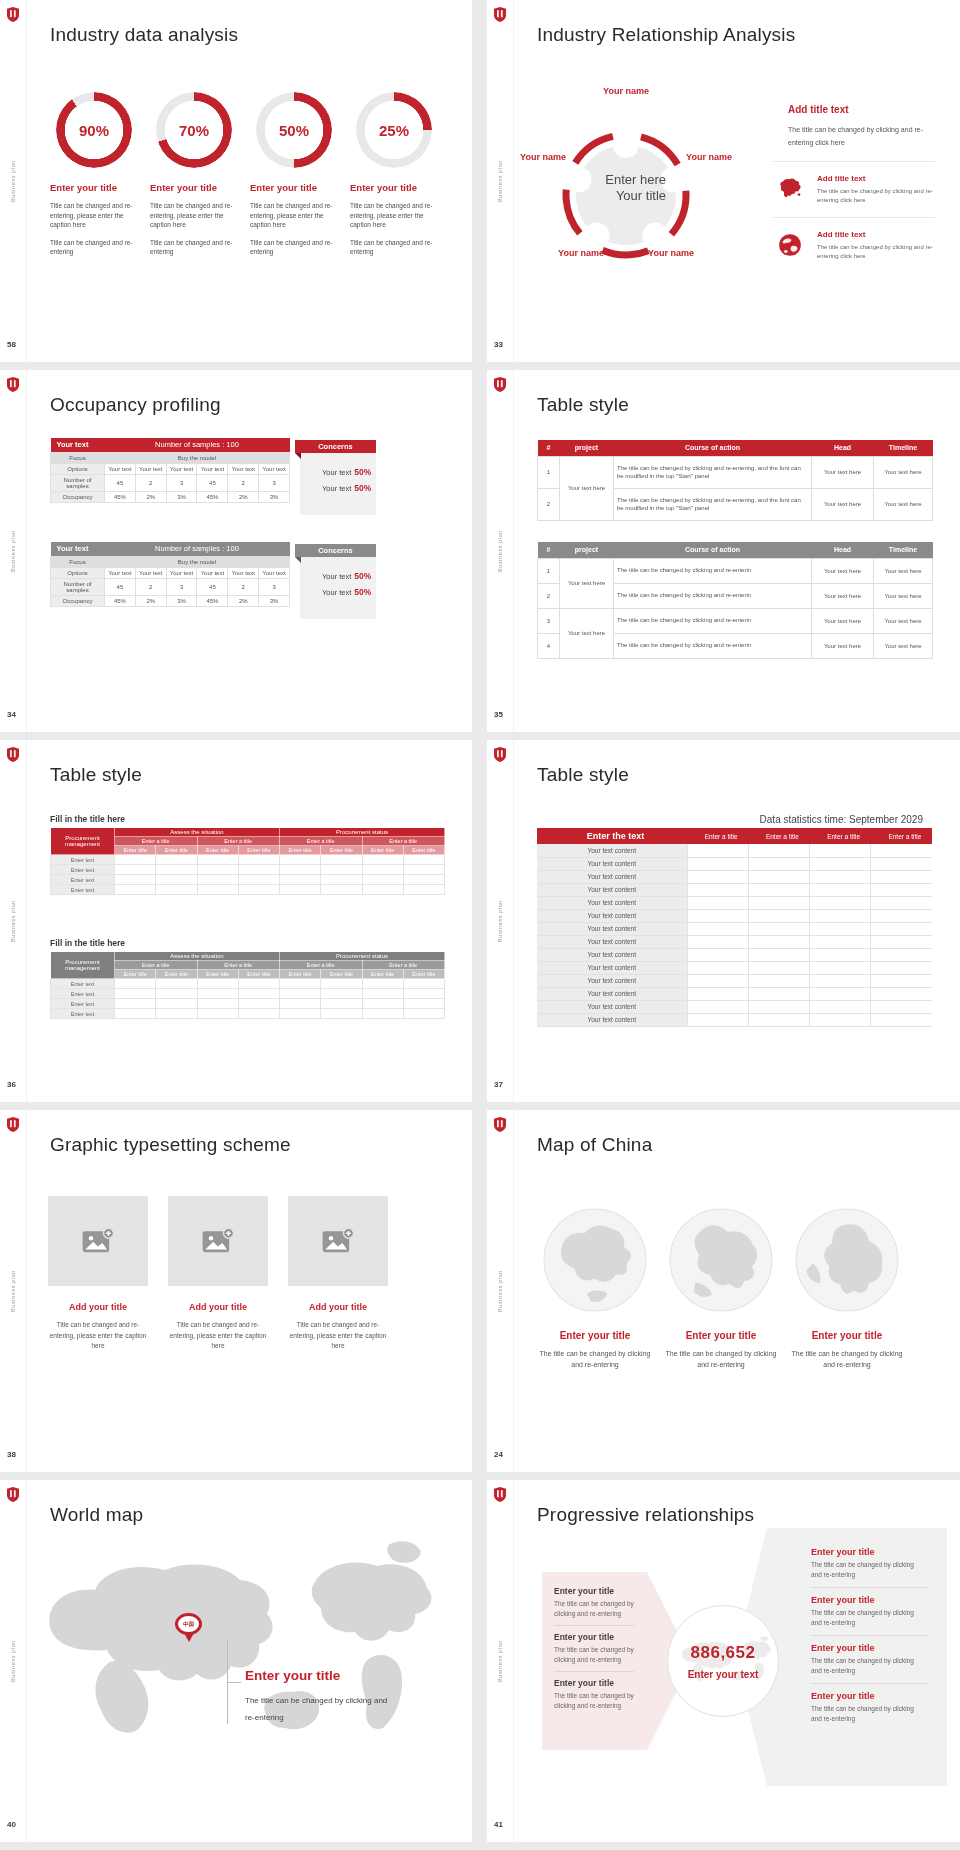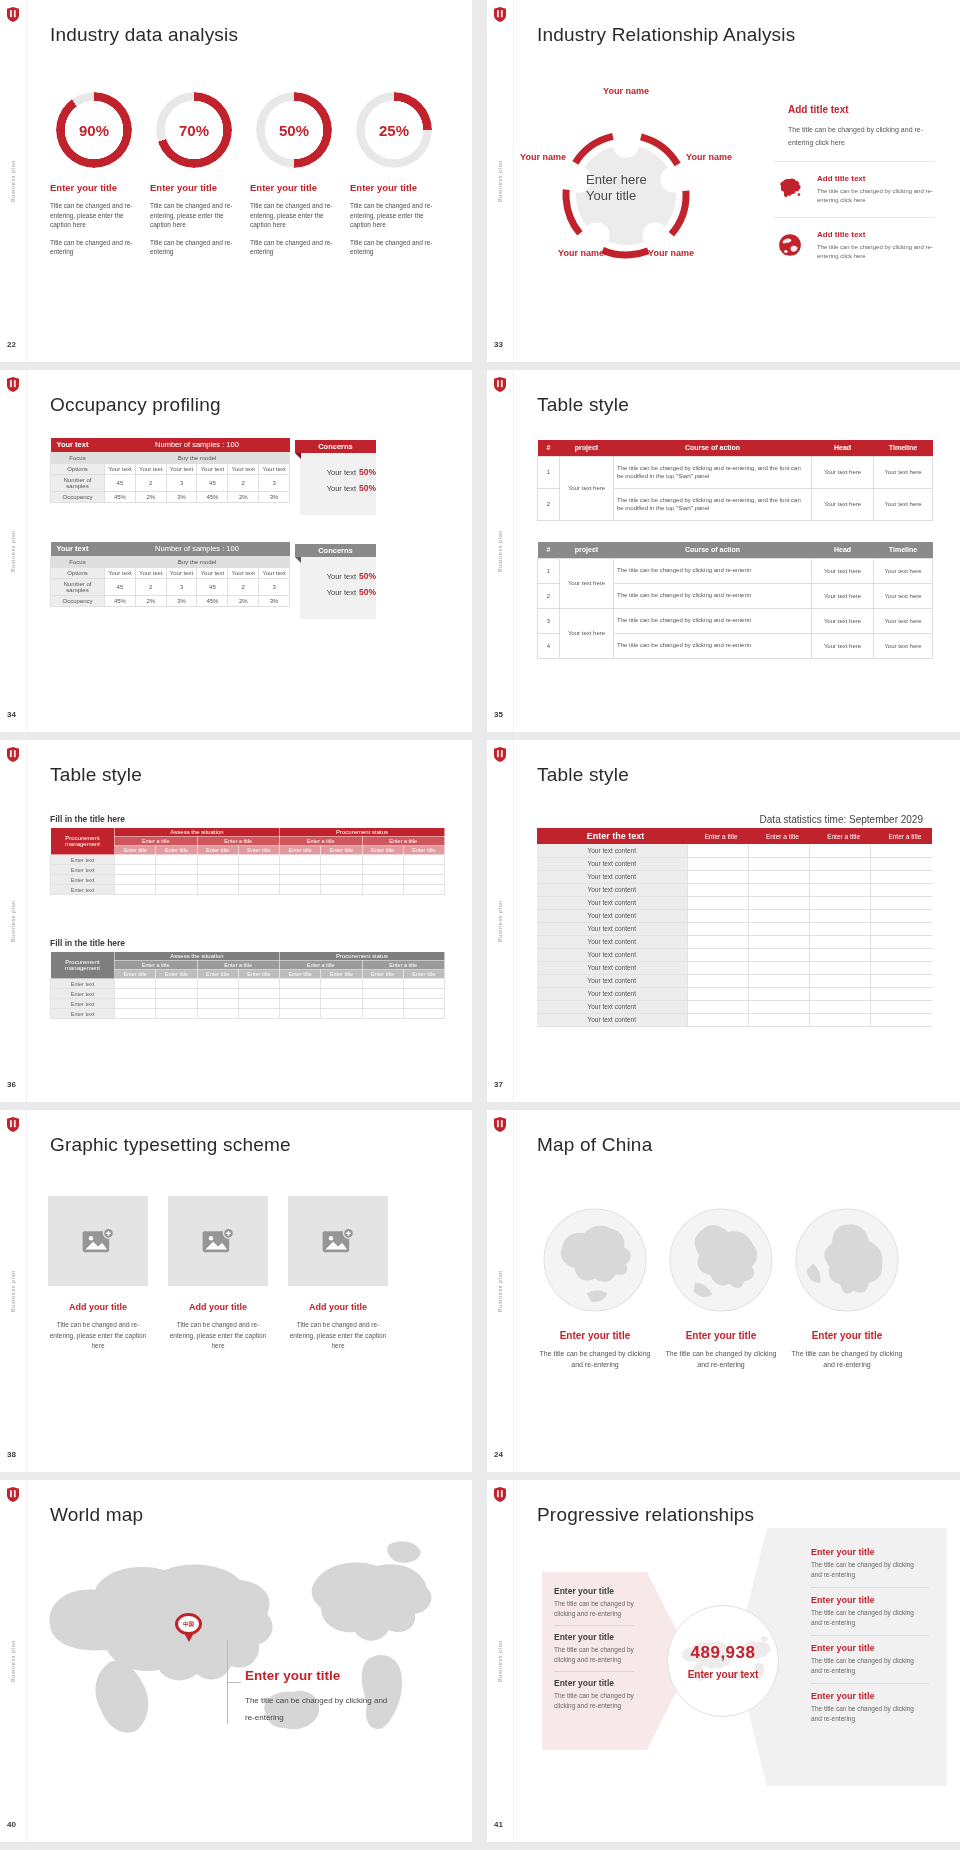--- a/index.html
+++ b/index.html
@@ -20,21 +20,21 @@
     background:conic-gradient(#c0232c 0 calc(var(--p)*1%), #e8e8e8 0);
     -webkit-mask:radial-gradient(circle, transparent 29px, #000 29.5px);
     mask:radial-gradient(circle, transparent 29px, #000 29.5px); }
   .donut-val { position:absolute; inset:0; display:flex; align-items:center; justify-content:center;
     color:#c0232c; font-weight:bold; font-size:15px; }
   .dtitle { margin-top:14px; color:#c0232c; font-weight:bold; font-size:9.5px; }
   .dcap { margin-top:8px; font-size:6.5px; line-height:9.5px; color:#4e4e4e; }
   
   .gear-wrap { position:absolute; left:44px; top:100px; width:190px; height:190px; }
   .gear-wrap svg { position:absolute; left:0; top:0; }
-  .gear-center { position:absolute; left:55px; top:72px; width:80px; text-align:left;
+  .gear-center { position:absolute; left:55px; top:72px; width:80px; text-align:right;
     font-size:13px; line-height:16px; color:#4a4a4a; }
   .gnode { position:absolute; width:56px; text-align:center; color:#c0232c; font-weight:bold;
     font-size:9px; line-height:10px; }
   .n1 { left:67px; top:-14px; } .n2 { left:-16px; top:52px; } .n3 { left:150px; top:52px; }
   .n4 { left:22px; top:148px; } .n5 { left:112px; top:148px; }
   .s33-right { position:absolute; left:286px; top:104px; width:162px; }
   .s33-h { margin-left:15px; color:#c0232c; font-weight:bold; font-size:10px; }
   .s33-d { margin:8px 0 0 15px; font-size:7px; line-height:13px; color:#555; }
   .s33-div { border-top:1px solid #e7e7e7; margin:12px 0; }
   .s33-item { display:flex; align-items:flex-start; gap:10px; }
@@ -54,21 +54,21 @@
   .pt col.c0 { width:54px; }
   .cbox { position:absolute; left:300px; width:76px; }
   .cbox.t0 { top:70px; } .cbox.t1 { top:174px; }
   .chead { position:relative; height:13px; margin-left:-5px; color:#fff; font-weight:bold; font-size:7.5px;
     display:flex; align-items:center; justify-content:center; }
   .cbox.red .chead { background:#c0232c; } .cbox.gray .chead { background:#8a8a8a; }
   .chead::after { content:""; position:absolute; left:0; top:13px; border:3px solid transparent; }
   .cbox.red .chead::after { border-top-color:#7e151c; border-right-color:#7e151c; }
   .cbox.gray .chead::after { border-top-color:#5e5e5e; border-right-color:#5e5e5e; }
   .cbody { background:#f1f1f1; height:62px; padding:14px 0 0 22px; }
-  .crow { font-size:7.5px; color:#444; margin-bottom:6px;text-align:right; }
+  .crow { font-size:7.5px; color:#444; margin-bottom:6px; }
   .crow .pct { color:#c0232c; font-size:8.5px; font-weight:bold; margin-left:3px; }
   
   .at { position:absolute; left:50px; border-collapse:collapse; width:395px; table-layout:fixed; }
   .at.t0 { top:70px; } .at.t1 { top:172px; }
   .at th,.at td { font-size:6px; color:#555; text-align:center; border:1px solid #dedede; padding:2px 3px; }
   .at tr.hd th { border:none; color:#fff; font-size:7px; font-weight:bold; height:16px; }
   .at.red tr.hd th { background:#c0232c; } .at.gray tr.hd th { background:#8a8a8a; }
   .at col.w0 { width:22px; } .at col.w1 { width:54px; } .at col.w2 { width:198px; }
   .at col.w3 { width:62px; } .at col.w4 { width:59px; }
   .at td.act { text-align:left; line-height:8.5px; }
@@ -183,21 +183,21 @@
         <div class="dcap">Title can be changed and re-entering</div>
       </div>
       </div>
   <div class="strip"></div>
       <svg class="logo" viewBox="0 0 12 15">
         <path d="M6 0 L12 1.8 V8.2 C12 11.6 9.3 13.8 6 15 C2.7 13.8 0 11.6 0 8.2 V1.8 Z" fill="#c0232c"></path>
         <rect x="3" y="3.2" width="1.8" height="7" fill="#fff" opacity=".9"></rect>
         <rect x="6.9" y="3.2" width="1.8" height="7" fill="#fff" opacity=".9"></rect>
       </svg>
     <div class="vtext">Business plan</div>
-    <div class="pagenum">22</div>
+    <div class="pagenum">58</div>
     </section>
 
   <section class="slide">
     <h2 class="stitle">Industry Relationship Analysis</h2>
     <div class="gear-wrap">
       <svg width="190" height="190" viewBox="0 0 190 190">
         <circle cx="95" cy="95" r="50" fill="#ececec"></circle>
         <circle cx="95" cy="45" r="13" fill="#fff"></circle>
         <circle cx="142.5" cy="79.5" r="13" fill="#fff"></circle>
         <circle cx="124.4" cy="135.5" r="13" fill="#fff"></circle>
@@ -919,21 +919,21 @@
       <svg width="100" height="56" viewBox="0 0 430 240">
           <g fill="#d6d6d6">
             <path d="M35 95C30 70 55 55 80 58 88 38 120 30 150 38 175 28 210 32 225 48 248 50 260 65 252 82 262 92 258 108 244 112 246 128 232 140 216 134 210 148 194 152 182 142 170 152 152 150 144 138 120 142 100 134 92 118 65 120 40 115 35 95Z"></path>
             <path d="M95 130C80 140 76 160 86 178 92 196 110 206 122 198 134 188 136 170 130 156 124 142 110 124 95 130Z"></path>
             <path d="M250 180C246 166 262 158 278 160 294 156 306 166 304 180 300 194 284 200 270 196 258 196 252 190 250 180Z"></path>
             <path d="M300 50C310 32 340 26 362 34 385 28 408 38 412 56 422 66 414 80 400 82 402 96 388 104 374 98 366 112 348 112 340 100 322 102 306 92 306 76 296 68 294 58 300 50Z"></path>
             <path d="M375 12C388 6 402 10 406 20 404 30 390 34 378 28 372 22 370 16 375 12Z"></path>
             <path d="M352 128C366 118 382 124 386 140 390 160 382 184 368 196 356 200 348 190 352 172 346 152 344 138 352 128Z"></path>
           </g>
         </svg>
-      <div class="pc-val">489,938</div>
+      <div class="pc-val">886,652</div>
       <div class="pc-lab">Enter your text</div>
     </div>
     <div class="prog-right">
       <div class="pr-item">
         <div class="it">Enter your title</div>
         <div class="id">The title can be changed by clicking and re-entering</div>
       </div>
       <div class="pr-item">
         <div class="it">Enter your title</div>
         <div class="id">The title can be changed by clicking and re-entering</div>

